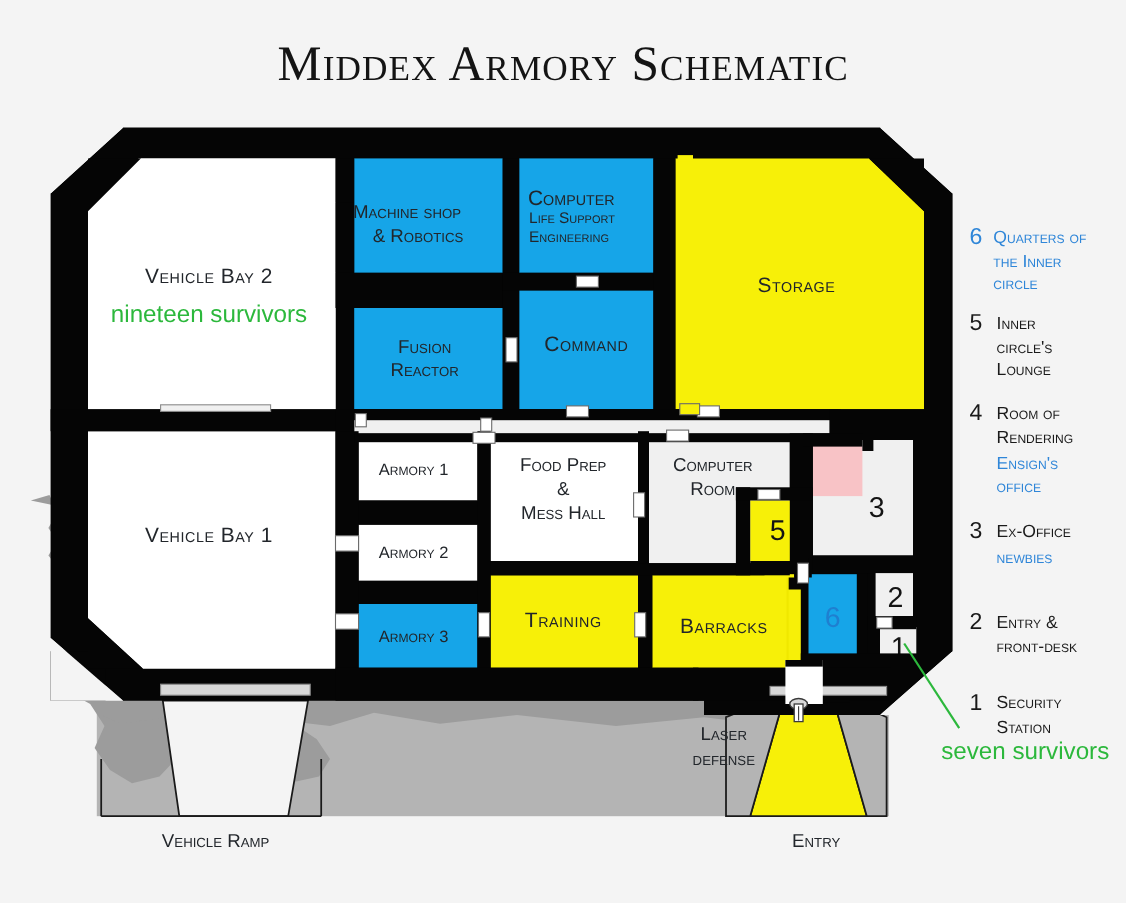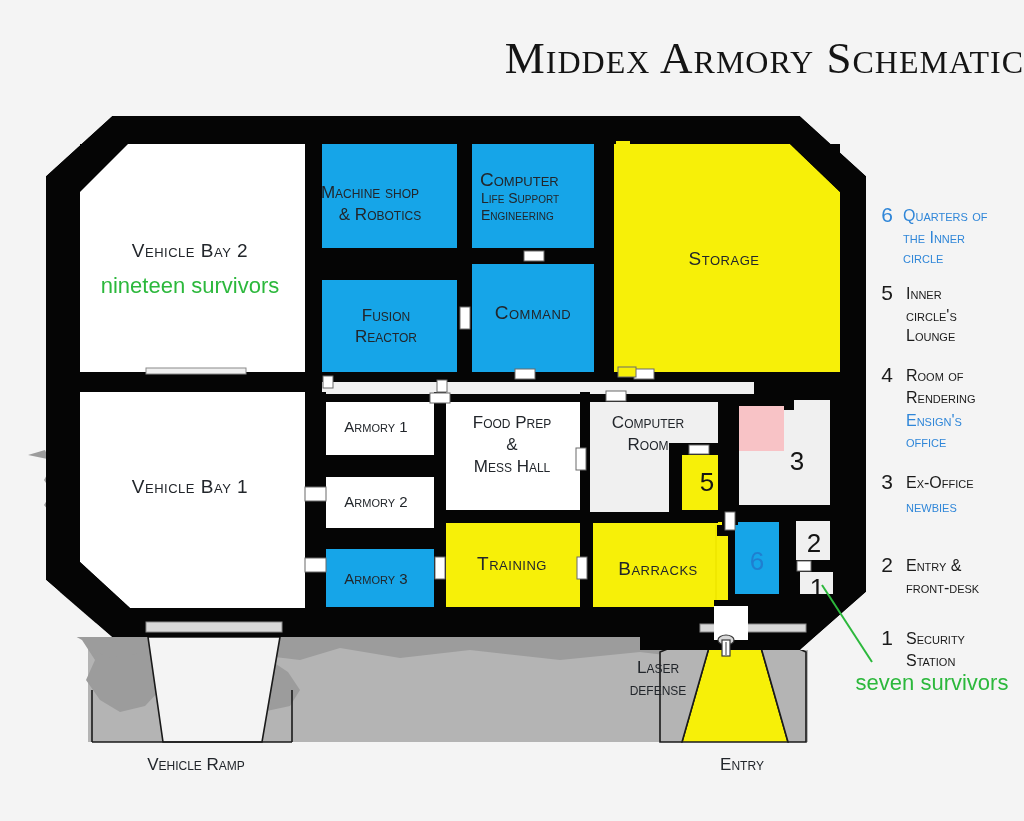--- a/index.html
+++ b/index.html
@@ -5,21 +5,21 @@
   html,body{margin:0;padding:0;}
   body{
     width:1024px;height:821px;
     background:#f4f4f4;
     font-family:"Liberation Sans", sans-serif;
     overflow:hidden;
     position:relative;
   }
   #page-title{
     position:absolute;top:32px;left:0;width:1024px;
-    text-align:right;
+    text-align:center;
     font-family:"Liberation Serif", serif;
     font-size:45px;
     font-variant:small-caps;
     letter-spacing:1px;
     color:#141414;
     white-space:nowrap;
   }
   svg#plan{position:absolute;left:0;top:0;width:1024px;height:821px;}
   .rmlabel{
     font-family:"Liberation Sans", sans-serif;

